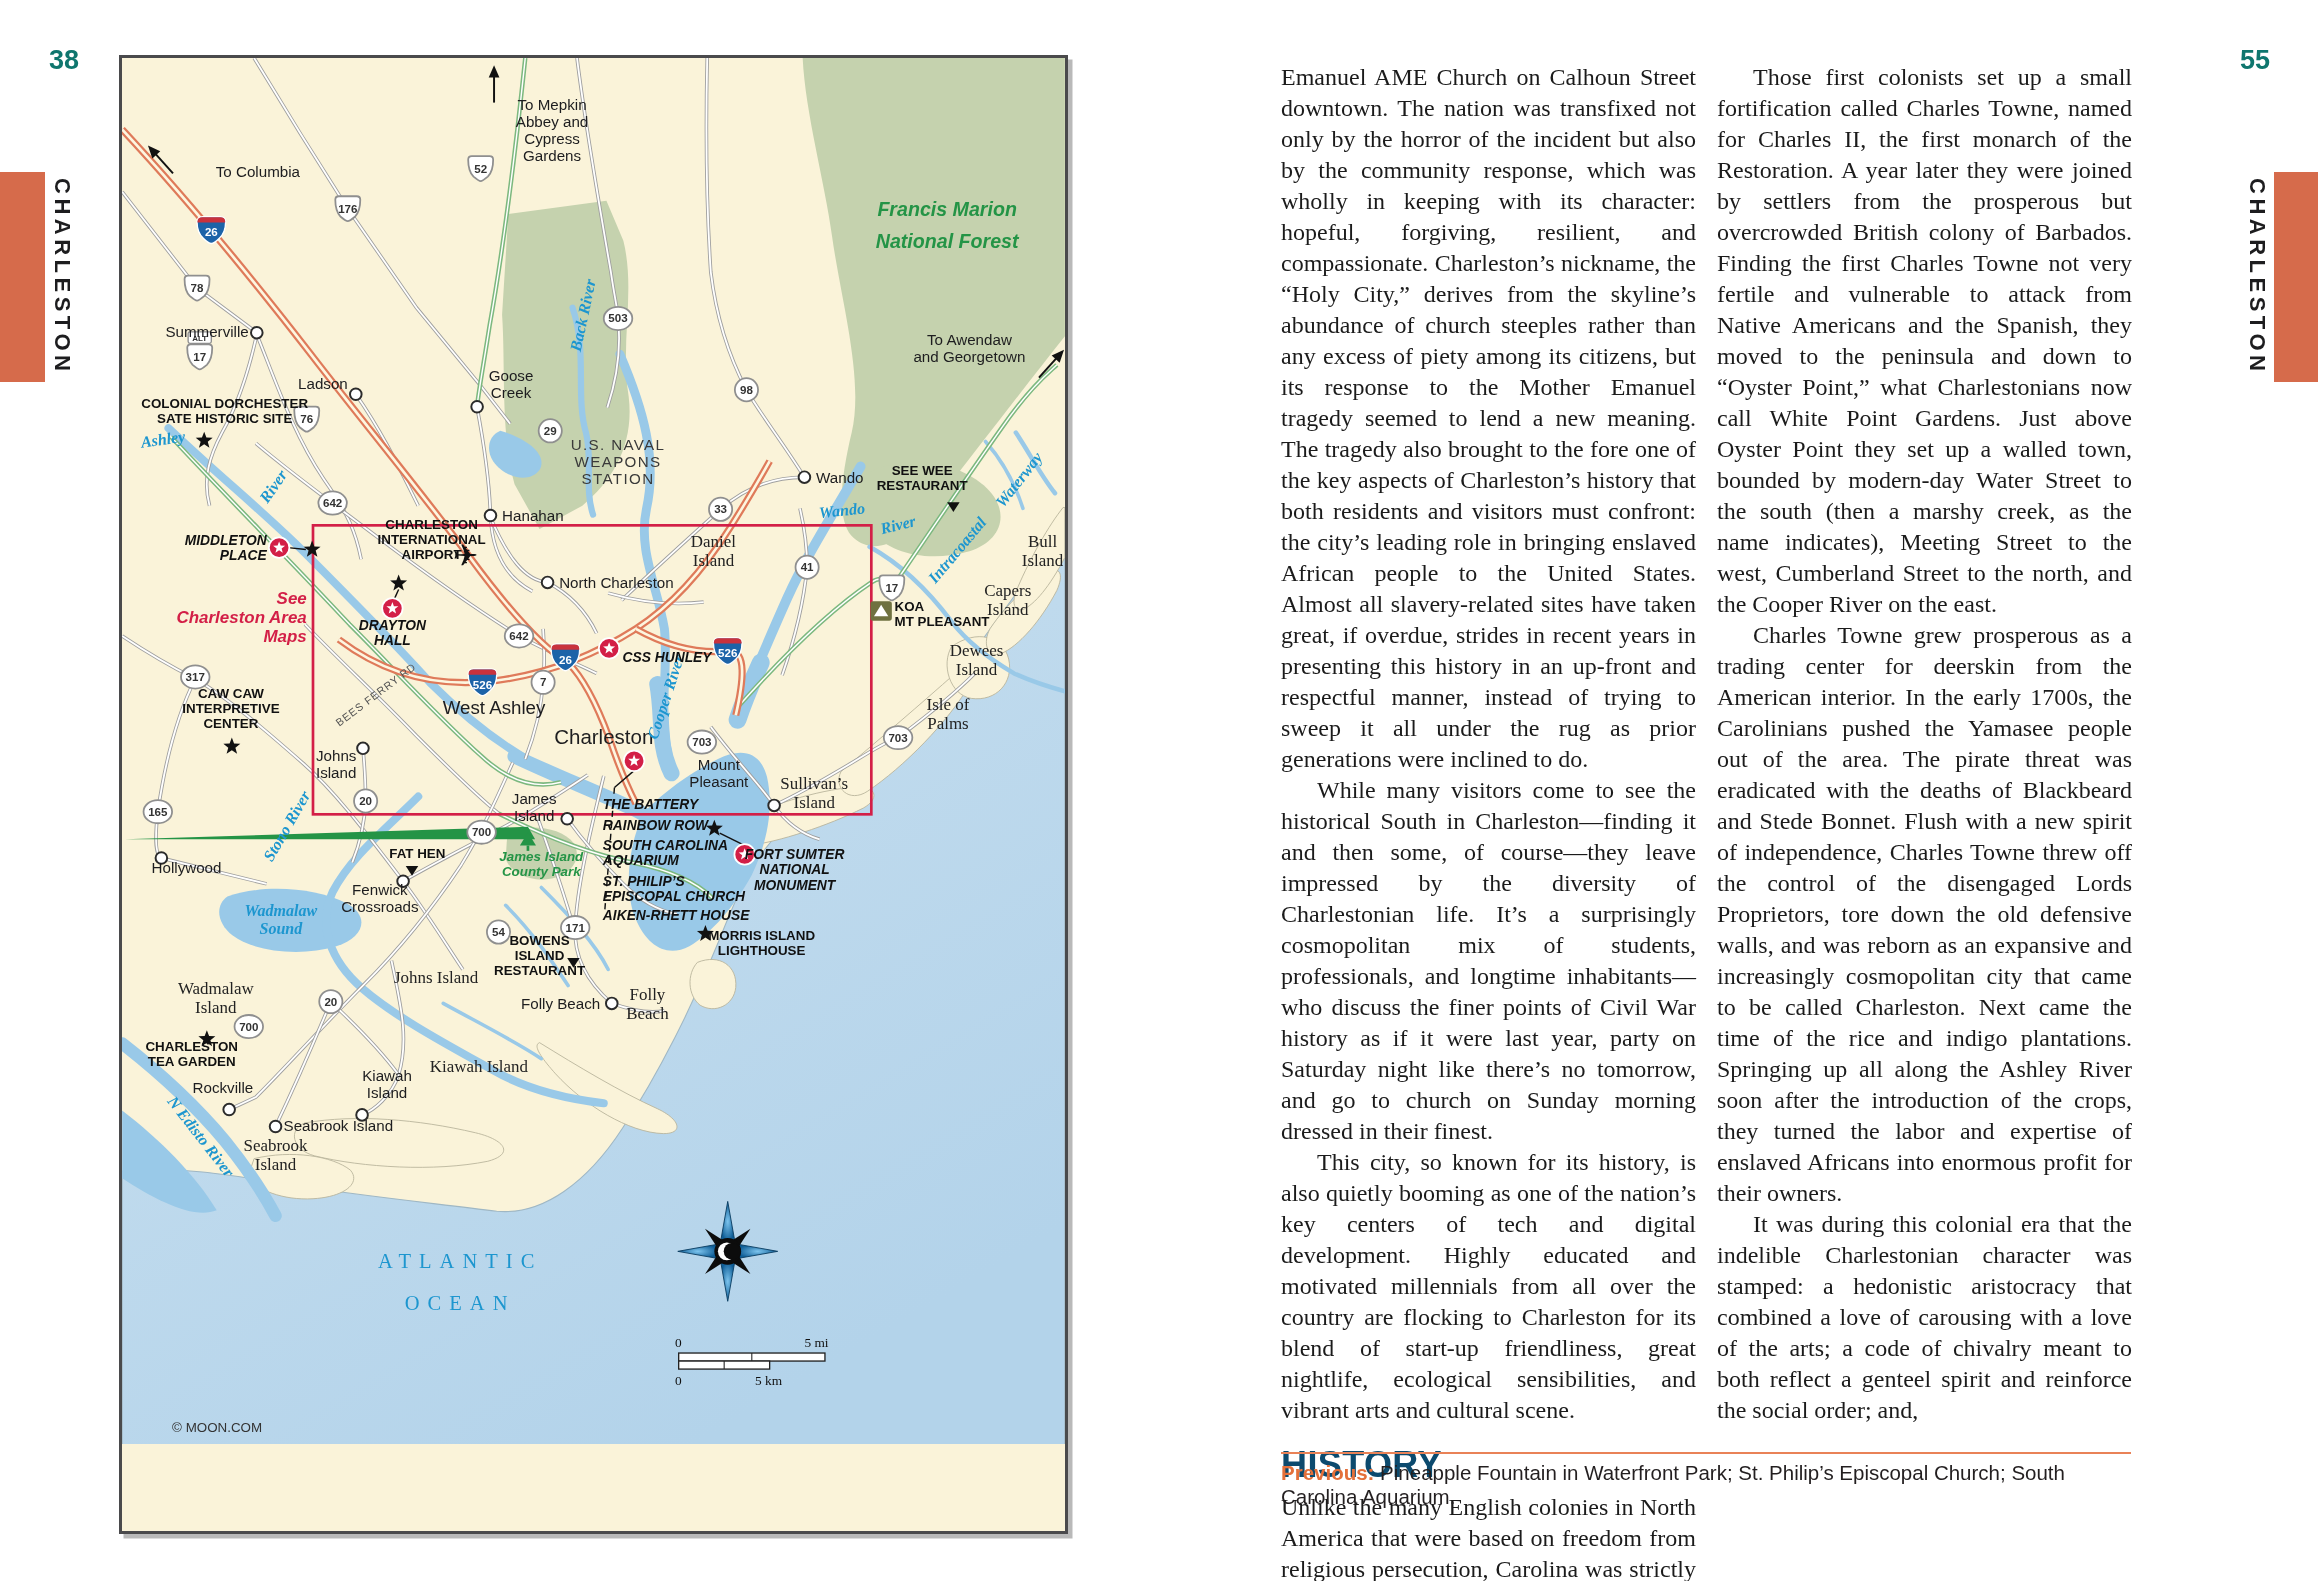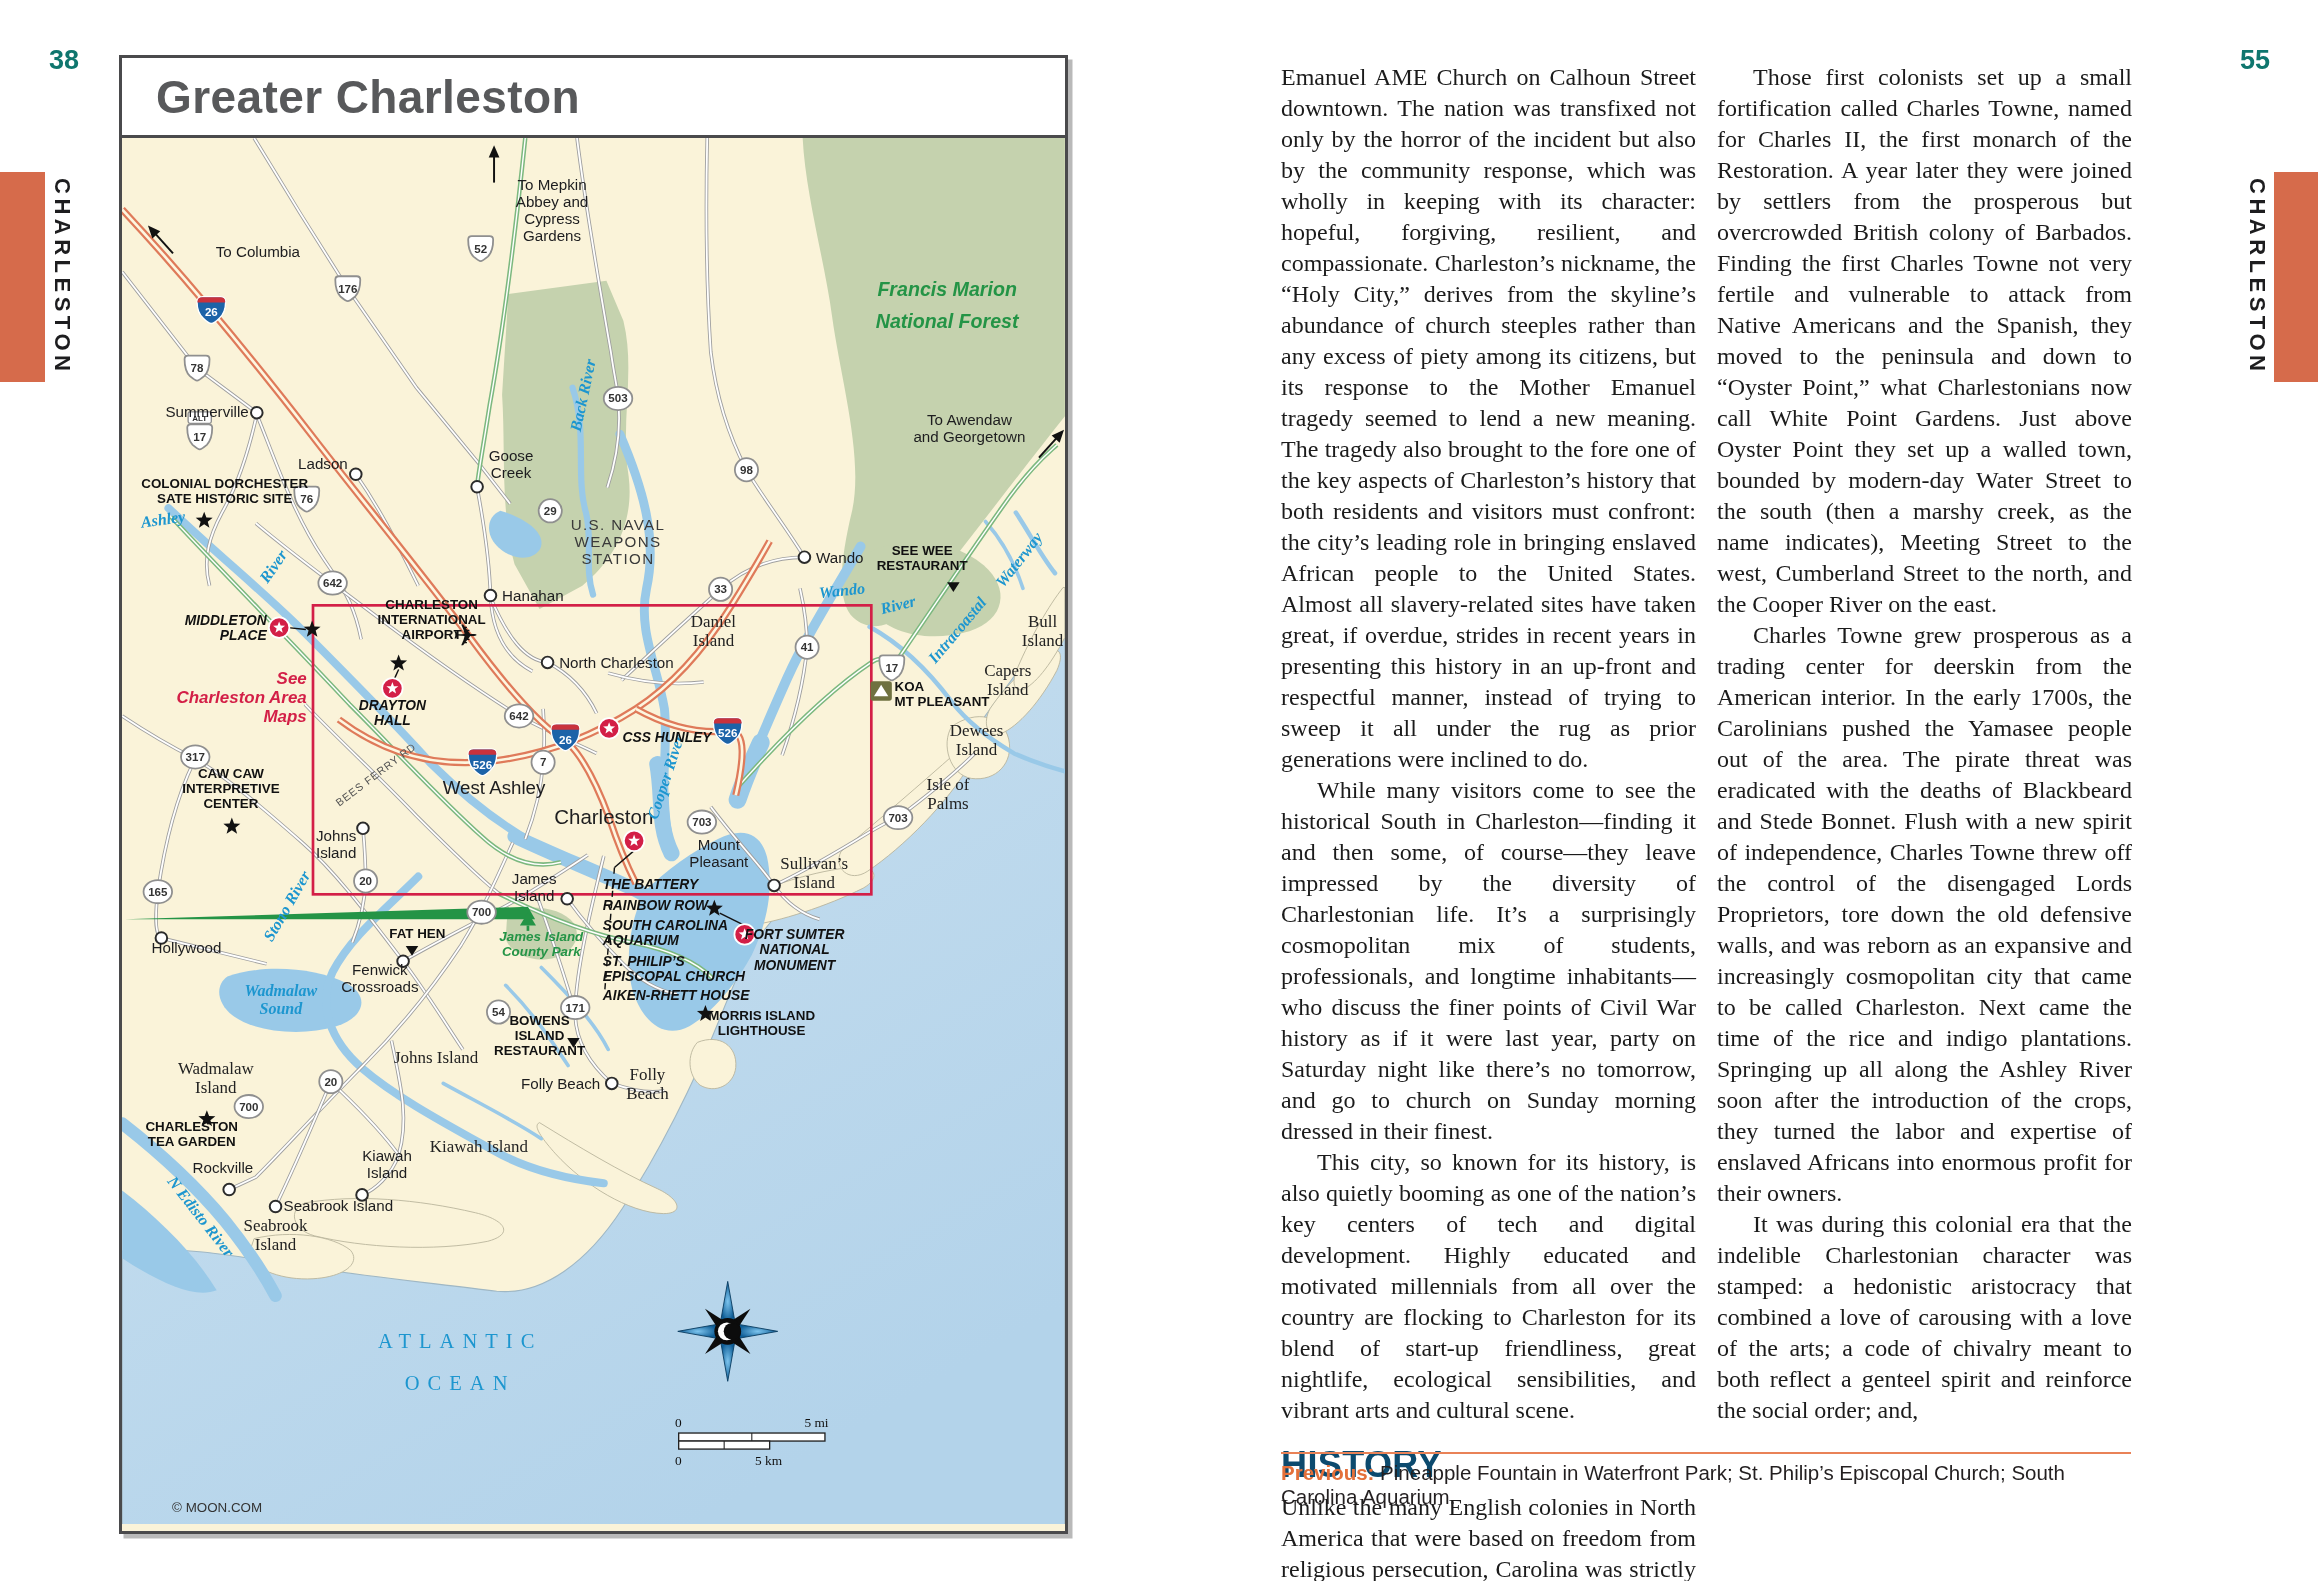--- a/index.html
+++ b/index.html
@@ -64,23 +64,20 @@
   #caption-label{color:#e4703a;font-weight:700;}
 </style>
 </head>
 <body>
 
 <div class="pagenum" id="pagenum-left">38</div>
 <div class="tabblock" id="tab-left"></div>
 <div class="tablabel" id="tablabel-left">CHARLESTON</div>
 
 <div id="map-frame">
-  <div id="map-title-band">
-    <span id="map-title">Greater Charleston</span>
-  </div>
   <svg id="map-svg" viewBox="0 0 1057 1554" xmlns="http://www.w3.org/2000/svg">
     <defs>
       <linearGradient id="oceang" x1="0" y1="0" x2="0.6" y2="1">
         <stop offset="0" stop-color="#cbe1f0"></stop>
           <stop offset="1" stop-color="#b3d3ea"></stop>
       </linearGradient>
       <radialGradient id="cgrad">
           <stop offset="0" stop-color="#7cc4ee"></stop>
           <stop offset="1" stop-color="#0e5d96"></stop>
         </radialGradient>

